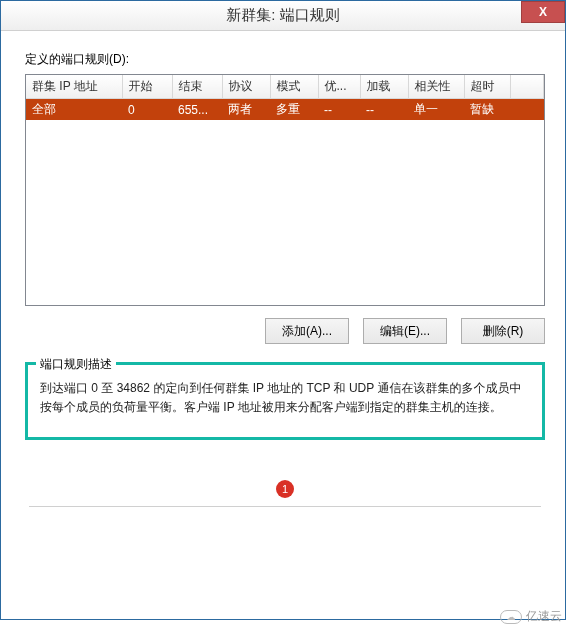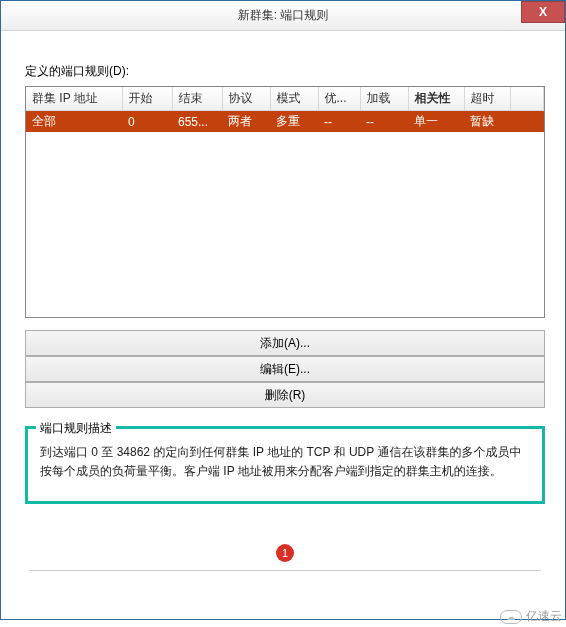--- a/index.html
+++ b/index.html
@@ -29,41 +29,41 @@
       background: linear-gradient(to bottom, #ffffff, #eeeeee);
       border-bottom: 1px solid #d0d0d0;
       display: flex;
       align-items: center;
       position: relative;
     }
     .titlebar-text {
       flex: 1;
       text-align: center;
       color: #333;
-      font-size: 12px;
+      font-size: 15px;
     }
     .close-btn {
       width: 44px;
       height: 22px;
       background: #c75050;
       color: #fff;
       display: flex;
       align-items: center;
       justify-content: center;
       position: absolute;
       right: 0;
       top: 0;
       border: 1px solid #a04040;
       font-weight: bold;
       font-size: 14px;
       cursor: pointer;
     }
     .content {
       flex: 1;
-      padding: 32px 20px 10px 24px;
+      padding: 20px 20px 10px 24px;
       display: flex;
       flex-direction: column;
     }
     .label-defined {
       color: #000;
       margin-bottom: 6px;
     }
     .table-wrap {
       border: 1px solid #828790;
       height: 232px;
@@ -95,28 +95,28 @@
     tbody tr.selected {
       background: #c2410c;
     }
     .col-ip { width: 96px; }
     .col-start { width: 50px; margin-left: 16px; }
     .col-end { width: 50px; }
     .col-proto { width: 48px; }
     .col-mode { width: 48px; }
     .col-pri { width: 42px; }
     .col-load { width: 48px; }
-    .col-aff { width: 56px; font-weight: bold; }
+    .col-aff { width: 56px; }
     .col-timeout { width: 46px; }
     .col-spacer {}
     .btn-row {
       display: flex;
       justify-content: flex-end;
+      gap: 14px;
       margin-top: 12px;
-      flex-direction: column;
     }
     .btn {
       min-width: 84px;
       height: 26px;
       border: 1px solid #adadad;
       background: linear-gradient(to bottom, #f5f5f5, #e8e8e8);
       color: #000;
       padding: 0 12px;
       cursor: pointer;
       display: inline-flex;

